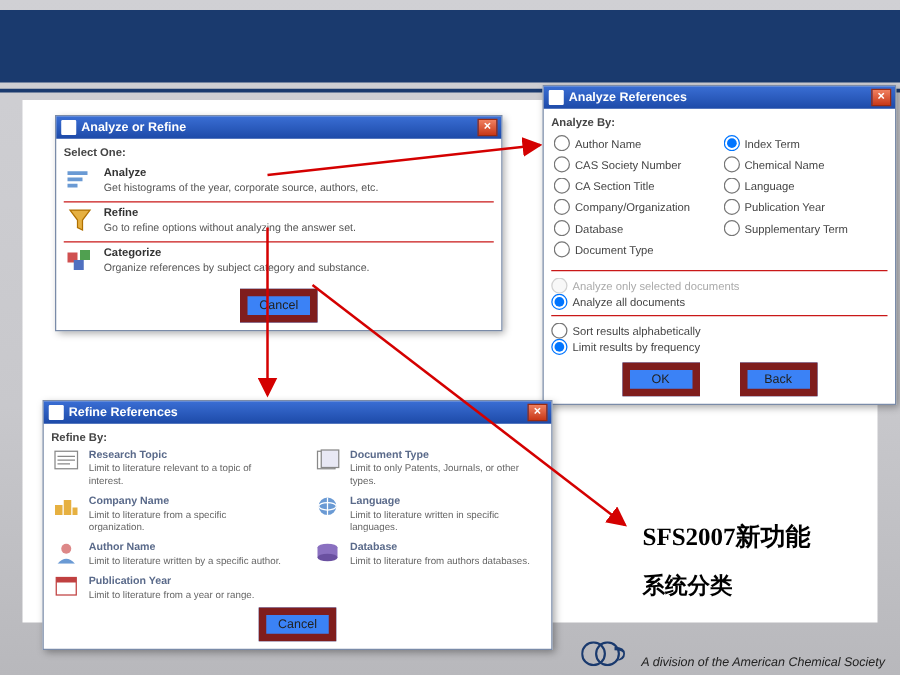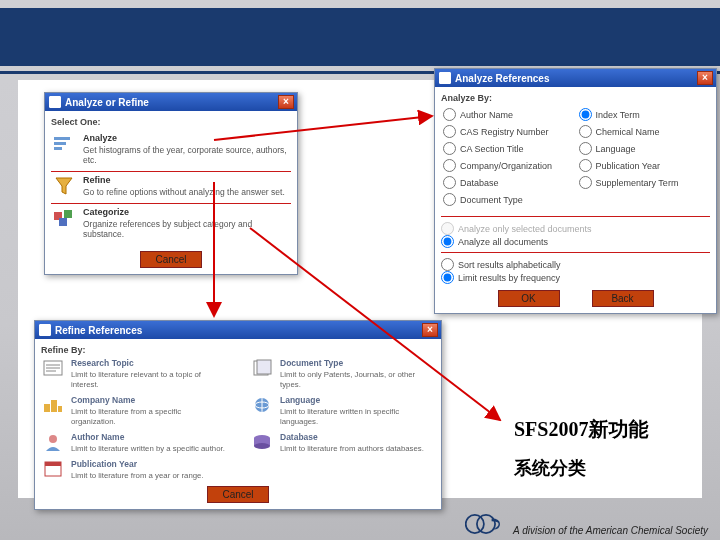--- a/index.html
+++ b/index.html
@@ -82,21 +82,21 @@
   .anr-grid {
     display:grid; grid-template-columns:1fr 1fr;
     row-gap:4px; column-gap:6px;
     padding:2px 2px 6px 2px;
   }
   .radio-row { display:flex; align-items:center; gap:4px; color:#444; }
   .radio-row input { margin:0; }
   .hr-red { border:0; border-top:1px solid #c91818; margin:4px 0 5px 0; }
   .btn {
     display:inline-block; min-width:62px; text-align:center;
-    padding:2px 8px; border:1px solid #7f1d1d; background:#c2410c;
+    padding:2px 8px; border:6px solid #7f1d1d; background:#3b82f6;
     font-size:10px; cursor:pointer;
   }
   .btn-row { display:flex; gap:32px; justify-content:center; margin-top:6px; }
   .cancel-center { display:flex; justify-content:center; margin-top:6px; }
 
   
   .rr-grid {
     display:grid; grid-template-columns:1fr 1fr;
     column-gap:24px; row-gap:6px;
   }
@@ -125,21 +125,21 @@
   }
   .cas-logo svg { width:42px; height:20px; }
 </style>
 </head>
 <body>
 
 <div class="bg-photo"></div>
 <div class="top-banner"></div>
 <div class="white-panel"></div>
 
-<div class="dlg" style="left:44px; top:92px; width:254px;">
+<div class="dlg" style="left:44px; top:92px; width:358px;">
   <div class="titlebar">
     <span class="ticon"></span>
     <span>Analyze or Refine</span>
     <span class="spacer"></span>
     <span class="closebtn">×</span>
   </div>
   <div class="dlg-body">
     <div class="section-title">Select One:</div>
     <div id="ar-rows">
         <div class="ar-row">
@@ -193,21 +193,21 @@
         <label class="radio-row">
           <input type="radio" name="ab" style="">
           <span>Author Name</span>
         </label>
         <label class="radio-row">
           <input type="radio" name="ab" checked="" style="">
           <span>Index Term</span>
         </label>
         <label class="radio-row">
           <input type="radio" name="ab" style="">
-          <span>CAS Registry Number</span>
+          <span>CAS Society Number</span>
         </label>
         <label class="radio-row">
           <input type="radio" name="ab" style="">
           <span>Chemical Name</span>
         </label>
         <label class="radio-row">
           <input type="radio" name="ab" style="">
           <span>CA Section Title</span>
         </label>
         <label class="radio-row">

